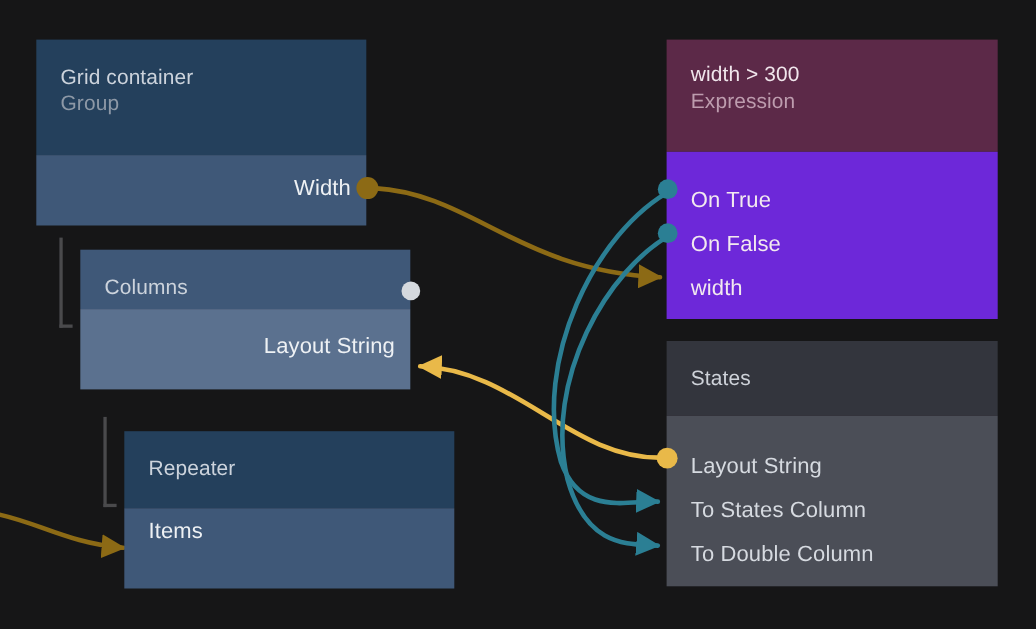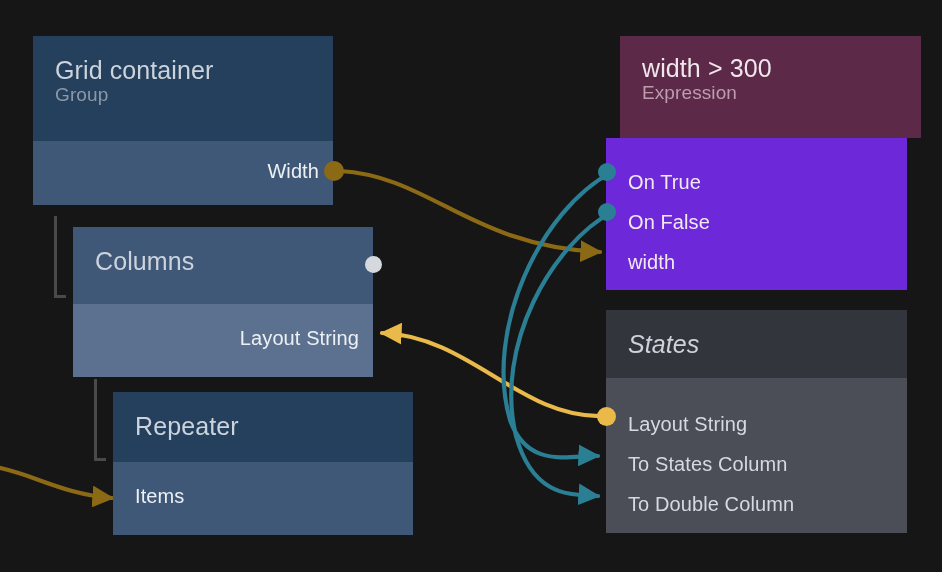--- a/index.html
+++ b/index.html
@@ -35,44 +35,44 @@
     position: relative;
     width: 100%;
   }
   .node-body {
     box-sizing: border-box;
     position: relative;
     width: 100%;
   }
   .node-title {
     color: #ccd3dc;
-    font-size: 25px;
+    font-size: 19px;
     line-height: 25px;
     letter-spacing: 0.1px;
     white-space: nowrap;
   }
   .node-subtitle {
     color: #8d98a6;
     font-size: 19px;
     line-height: 24px;
     letter-spacing: 0.1px;
     white-space: nowrap;
   }
   
   .node-blue > .node-header { background: #24405c; }
   .node-blue > .node-body   { background: #3f5878; }
   .node-blue.node-light > .node-header { background: #3f5878; }
   .node-blue.node-light > .node-body   { background: #5b718f; }
   
-  .node-purple > .node-header { background: #5c2948; margin-left: 14px; }
+  .node-purple > .node-header { background: #5c2948; }
   .node-purple > .node-body   { background: #6d28d9; }
   .node-purple .node-title    { color: #f0e6ec; }
   .node-purple .node-subtitle { color: #bd9cae; }
   
-  .node-gray > .node-header { background: #33353d; font-style: italic; }
+  .node-gray > .node-header { background: #33353d; }
   .node-gray > .node-body   { background: #4b4e57; }
   .node-gray .node-title    { color: #ced2d9; }
 
   .port-row {
     position: absolute;
     height: 26px;
     display: flex;
     align-items: center;
     white-space: nowrap;
   }
@@ -159,38 +159,38 @@
     <div class="node-body" style="height:64px;">
       <div class="port-row out" style="right:14px; top:9px;">
         <span class="port-label">Width</span>
       </div>
     </div>
   </div>
 
   <div class="port-dot" style="left:324px; top:161px; width:20px; height:20px; background:#8c6a15;"></div>
 
   <div class="node node-blue node-light" style="left:73px; top:227px; width:300px;">
-    <div class="node-header" style="height:77px; padding:22px 0 0 22px;">
+    <div class="node-header" style="height:54px; padding:22px 0 0 22px;">
       <div class="node-title">Columns</div>
     </div>
     <div class="node-body" style="height:73px;">
       <div class="port-row out" style="right:14px; top:13px;">
         <span class="port-label">Layout String</span>
       </div>
     </div>
   </div>
 
   <div class="port-dot" style="left:365px; top:256px; width:17px; height:17px; background:#d5d9de;"></div>
 
   <div class="node node-blue" style="left:113px; top:392px; width:300px;">
     <div class="node-header" style="height:70px; padding:22px 0 0 22px;">
       <div class="node-title">Repeater</div>
     </div>
     <div class="node-body" style="height:73px;">
-      <div class="port-row in" style="left:22px; top:13px;">
+      <div class="port-row in" style="left:22px; top:0;">
         <span class="port-label">Items</span>
       </div>
     </div>
   </div>
 
   <div class="node node-purple" style="left:606px; top:36px; width:301px;">
     <div class="node-header" style="height:102px; padding:20px 0 0 22px;">
       <div class="node-title">width &gt; 300</div>
       <div class="node-subtitle">Expression</div>
     </div>

